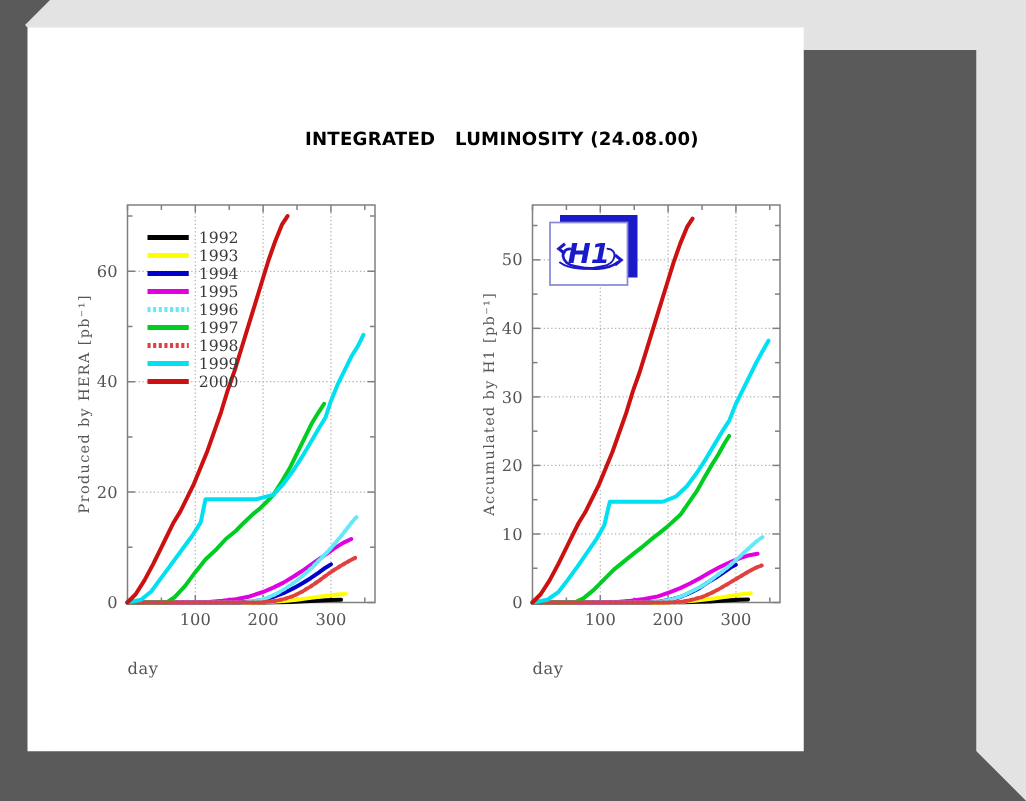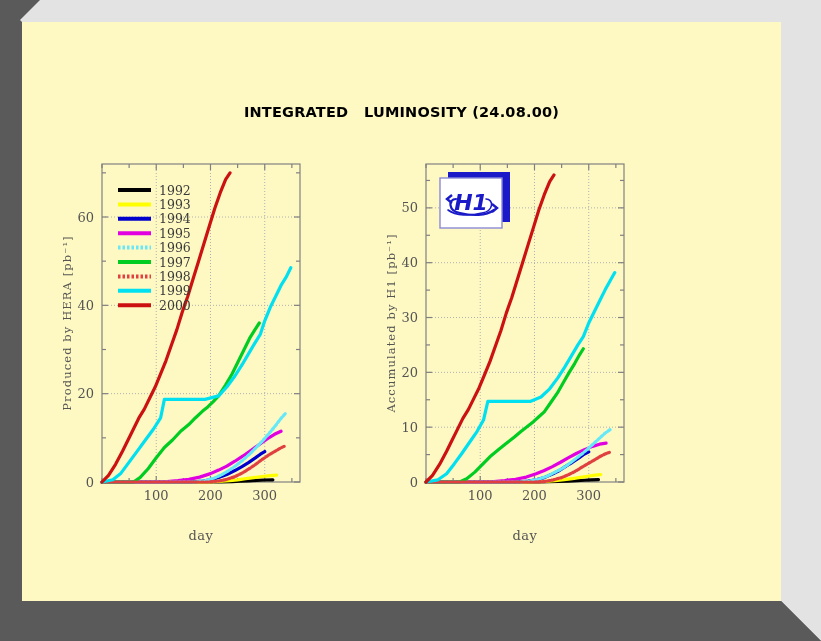--- a/index.html
+++ b/index.html
@@ -31,22 +31,22 @@
   #bevel-dark {
     position: absolute;
     left: 0; top: 0;
     width: 821px; height: 641px;
     background: #5a5a5a;
     clip-path: polygon(0 0, 40px 40px, 40px 601px, 781px 601px, 821px 641px, 0 641px);
   }
   #canvas-area {
     position: absolute;
     left: 22px; top: 22px;
-    width: 759px; height: 579px;
-    background: #fef9c3;
+    width: 621px; height: 579px;
+    background: #ffffff;
   }
 
   
   #page-title {
     position: absolute;
     left: 0; top: 82px;
     width: 759px;
     text-align: center;
     font-family: "DejaVu Sans", sans-serif;
     font-weight: bold;
@@ -73,21 +73,20 @@
     white-space: nowrap;
     transform-origin: 0 0;
     transform: rotate(-90deg);
   }
   .axis-label-x {
     position: absolute;
     font-family: "DejaVu Serif", serif;
     font-size: 13px;
     color: #555555;
     letter-spacing: 0.5px;
-    text-align: center;
   }
   svg { display: block; }
   .tick-text {
     font-family: "DejaVu Serif", serif;
     font-size: 13px;
     fill: #555555;
   }
   .legend-text {
     font-family: "DejaVu Serif", serif;
     font-size: 12.5px;

